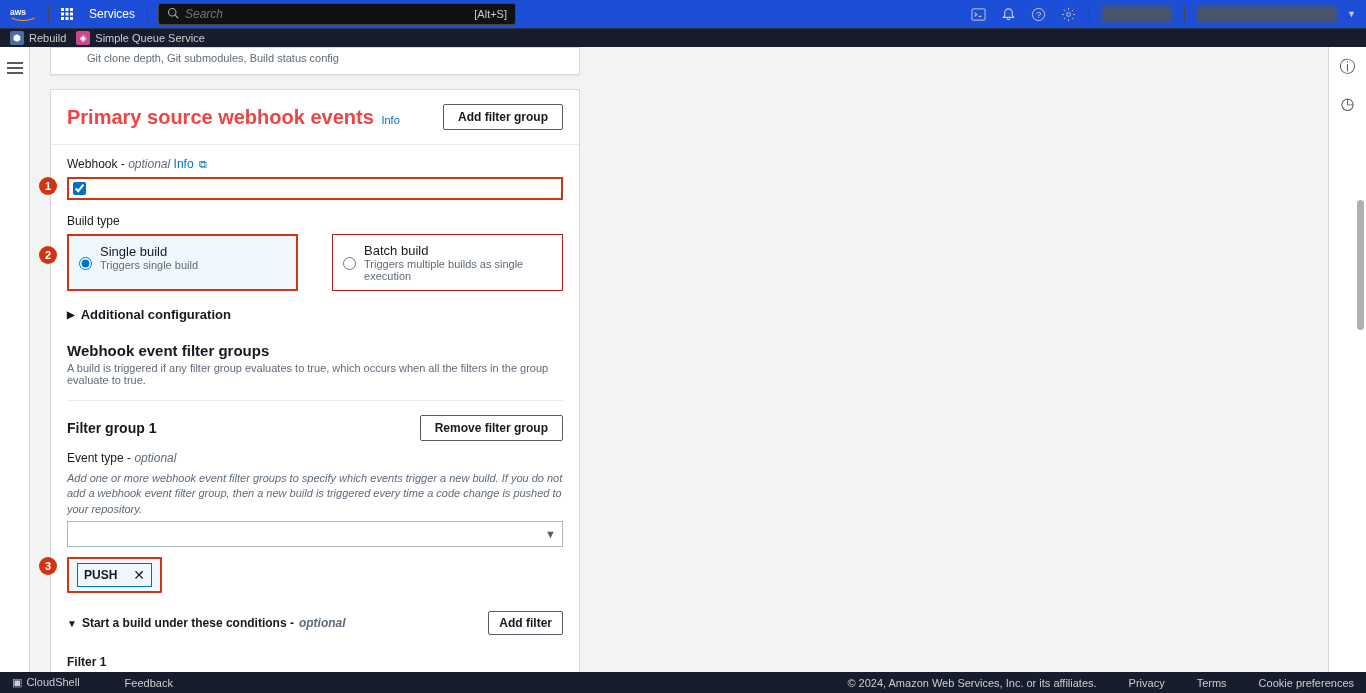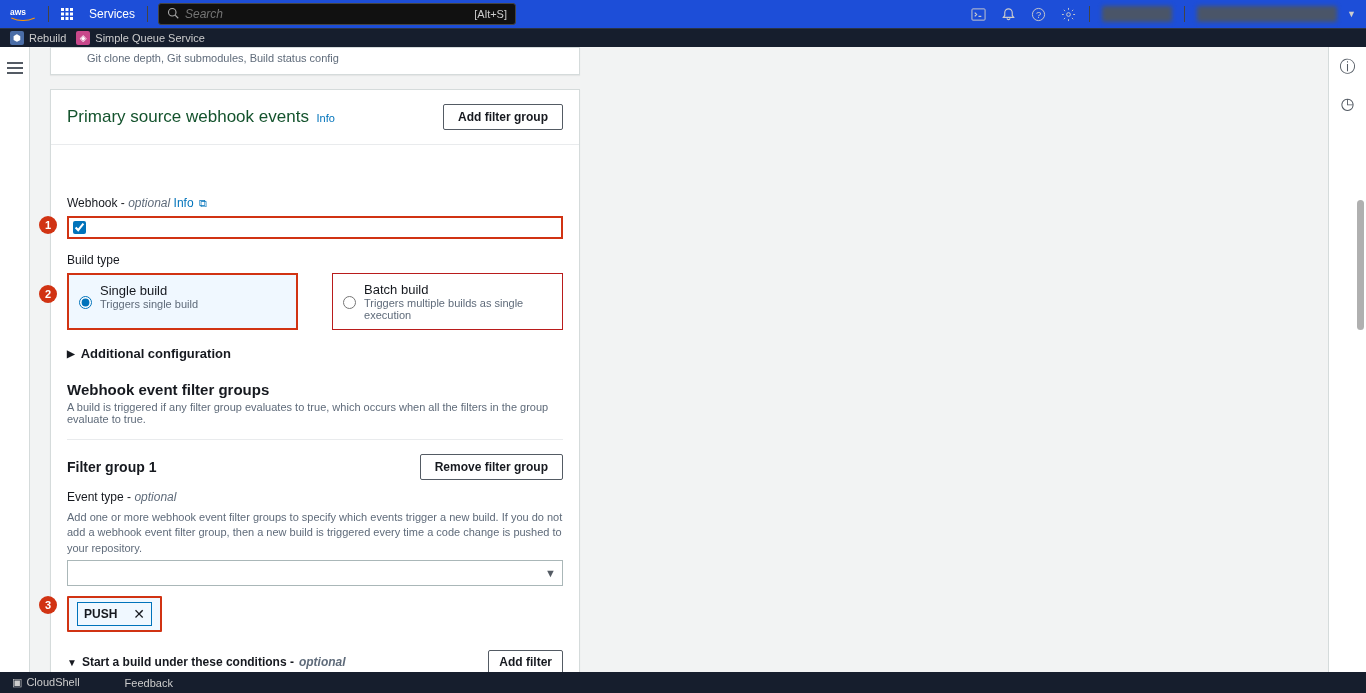--- a/index.html
+++ b/index.html
@@ -39,28 +39,28 @@
 .rail-icon { color: #545b64; font-size: 16px; cursor: pointer; }
 
 
 .annotation { position: absolute; width: 18px; height: 18px; background: #d13313; color: #fff; border-radius: 50%; display: flex; align-items: center; justify-content: center; font-size: 11px; font-weight: bold; z-index: 100; }
 
 
 .panel { background: #fff; border: 1px solid #d5dbdb; border-radius: 0; margin-bottom: 14px; box-shadow: 0 1px 1px rgba(0,0,0,0.05); }
 .panel-top-partial { padding: 4px 16px 10px 16px; }
 .partial-sub { font-size: 11px; color: #5f6b7a; margin-left: 20px; }
 .panel-header { display: flex; justify-content: space-between; align-items: center; padding: 14px 16px; border-bottom: 1px solid #e9ebed; }
-.panel-title { font-size: 17px; font-weight: 400; color: #14532d; }
+.panel-title { font-size: 20px; font-weight: 700; color: #ef4444; }
 .info-link { color: #0073bb; font-size: 11px; font-weight: normal; margin-left: 4px; }
 .btn-outline { background: #fff; border: 1px solid #545b64; color: #16191f; padding: 5px 14px; font-size: 12px; font-weight: 600; cursor: pointer; border-radius: 2px; }
 .btn-outline.sm { padding: 4px 10px; }
 .panel-body { padding: 12px 16px 16px 16px; position: relative; }
 
 
-.field-label { font-size: 12px; color: #16191f; margin-bottom: 6px; margin-top: 39px; }
+.field-label { font-size: 12px; color: #16191f; margin-bottom: 6px; }
 .optional { font-style: italic; color: #5f6b7a; }
 .ext-link { color: #0073bb; font-size: 12px; }
 .ext-icon { color: #0073bb; margin-left: 2px; font-size: 11px; }
 .checkbox-row { display: flex; align-items: center; gap: 6px; padding: 3px 4px; border: 2px solid #d13313; }
 .checkbox-row input { accent-color: #0073bb; }
 .checkbox-row label { font-size: 12px; }
 
 .build-type-label { font-size: 12px; margin: 14px 0 6px 0; }
 .tile-row { display: flex; gap: 34px; }
 .tile { border: 1px solid #b91c1c; padding: 8px 10px; width: 245px; cursor: pointer; display: flex; gap: 8px; }
@@ -71,21 +71,21 @@
 
 .expand-row { display: flex; align-items: center; gap: 6px; font-size: 13px; font-weight: 600; margin-top: 16px; cursor: pointer; }
 .caret { font-size: 10px; }
 
 .section-sub-title { font-size: 15px; font-weight: 700; margin-top: 20px; }
 .section-sub-desc { font-size: 11px; color: #5f6b7a; margin-top: 3px; }
 .hr { border-top: 1px solid #e9ebed; margin: 14px 0; }
 
 .row-between { display: flex; justify-content: space-between; align-items: center; }
 .fg-title { font-size: 14px; font-weight: 600; }
-.help-text { font-size: 11px; color: #5f6b7a; margin-top: 3px; line-height: 1.4; }
+.help-text { font-size: 11px; color: #5f6b7a; margin-top: 3px; line-height: 1.4; font-style: italic; }
 
 .dropdown { width: 100%; height: 26px; border: 1px solid #aab7b8; background: #fff; display: flex; justify-content: flex-end; align-items: center; padding: 0 6px; margin-top: 4px; }
 .dropdown .dd-caret { color: #545b64; font-size: 11px; }
 
 .tag { display: inline-flex; align-items: center; gap: 8px; border: 2px solid #d13313; padding: 4px 8px; margin-top: 10px; font-size: 12px; font-weight: 600; cursor: pointer; background:#f0f8ff; border-radius:1px;}
 .tag-inner { border:1px solid #0073bb; padding:3px 6px; display:inline-flex; gap:16px; align-items:center;}
 .tag .x { font-size: 14px; font-weight: normal; }
 
 .cond-row { display: flex; justify-content: space-between; align-items: center; margin-top: 18px; }
 .cond-label { display: flex; align-items: center; gap: 5px; font-size: 12px; font-weight: 600; }
@@ -299,13 +299,19 @@
   </div>
 </div>
 
 <div class="fake-scrollbar"></div>
 
 <div class="footer">
   <div class="footer-left">
     <span><span class="cloudshell-ico">▣</span><span>CloudShell</span></span>
     <a href="#">Feedback</a>
   </div>
+  <div class="footer-right">
+    <span>© 2024, Amazon Web Services, Inc. or its affiliates.</span>
+    <a href="#">Privacy</a>
+    <a href="#">Terms</a>
+    <a href="#">Cookie preferences</a>
+  </div>
 </div>
 
 </body></html>

